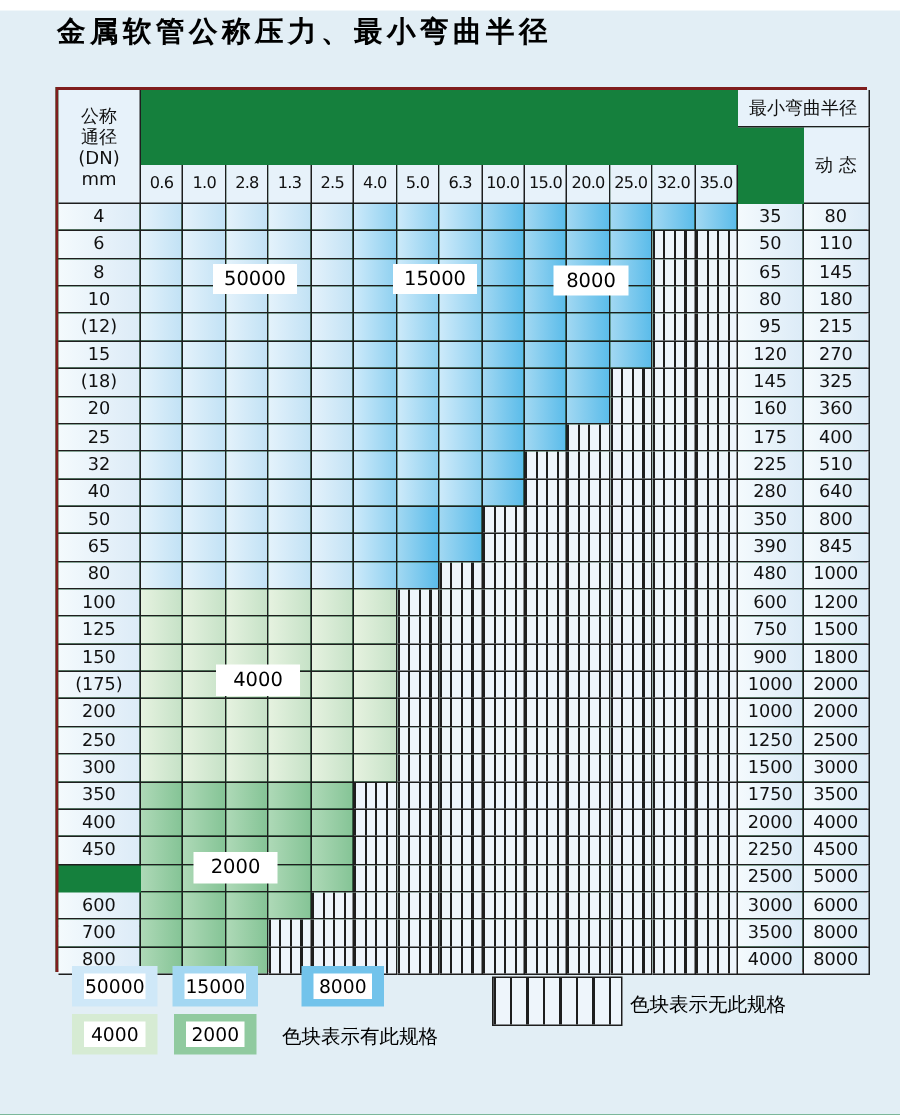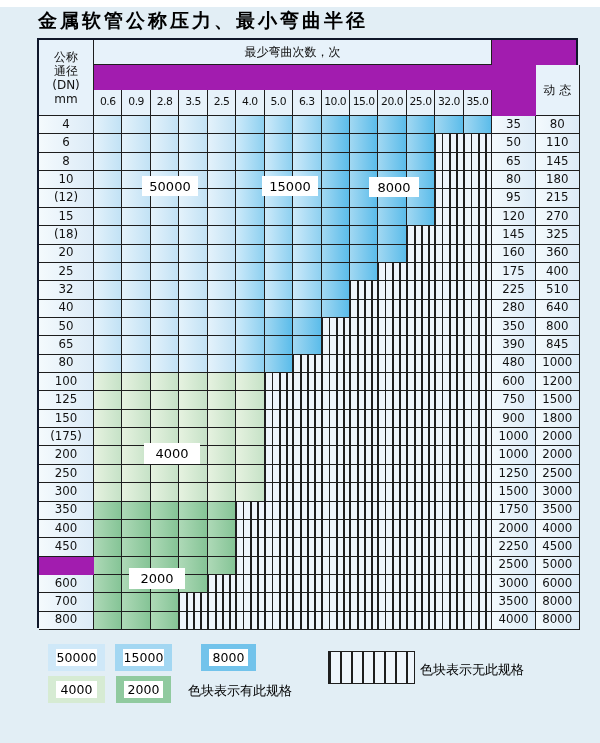--- a/index.html
+++ b/index.html
@@ -11,26 +11,26 @@
   }
   .topstrip{position:absolute;left:0;top:0;width:600px;height:7px;background:#ffffff;}
   .title{
     position:absolute;left:38px;top:8px;
     font-family:"DejaVu Serif","Liberation Serif",serif;
     font-weight:bold;font-size:19px;letter-spacing:3px;color:#000;
     white-space:nowrap;
   }
   
   .spec-table{
-    position:absolute;left:37px;top:38px;width:541px;height:590px;
+    position:absolute;left:37px;top:58px;width:541px;height:590px;
     display:grid;
     grid-template-columns:55px repeat(14,28.45px) 43.7px 43.85px;
     grid-template-rows:25px 25px 26px repeat(28,18.36px);
-    border:2px solid #0f172a;
-    background:#a21caf;
+    border:2px solid #7f1d1d;
+    background:#15803d;
     box-sizing:border-box;
   }
   .cell{
     border-right:1.5px solid #1e1e1e;
     border-bottom:1.5px solid #1e1e1e;
     box-sizing:border-box;
     display:flex;align-items:center;justify-content:center;
     font-size:11.5px;line-height:1;overflow:hidden;
   }
   .head{background:#e7f2fa;font-size:12px;}
@@ -74,27 +74,27 @@
 
 <div class="title">金属软管公称压力、最小弯曲半径</div>
 
 <div class="spec-table">
   <div class="cell dnhead" style="grid-area:1/1/4/2;">
     <span>公称</span>
     <span>通径</span>
     <span>(DN)</span>
     <span>mm</span>
   </div>
-  <div class="cell head" style="grid-area:1/2/2/16;">最少弯曲次数，次</div>
+  <div class="cell head" style="grid-area:1/16/2/18;">最小弯曲半径</div>
   <div class="cell head" style="grid-area:2/17/4/18;">动 态</div>
 
 <div class="cell head pnum" style="grid-area: 3 / 2;">0.6</div>
-    <div class="cell head pnum" style="grid-area: 3 / 3;">0.9</div>
+    <div class="cell head pnum" style="grid-area: 3 / 3;">1.0</div>
     <div class="cell head pnum" style="grid-area: 3 / 4;">2.8</div>
-    <div class="cell head pnum" style="grid-area: 3 / 5;">3.5</div>
+    <div class="cell head pnum" style="grid-area: 3 / 5;">1.3</div>
     <div class="cell head pnum" style="grid-area: 3 / 6;">2.5</div>
     <div class="cell head pnum" style="grid-area: 3 / 7;">4.0</div>
     <div class="cell head pnum" style="grid-area: 3 / 8;">5.0</div>
     <div class="cell head pnum" style="grid-area: 3 / 9;">6.3</div>
     <div class="cell head pnum" style="grid-area: 3 / 10;">10.0</div>
     <div class="cell head pnum" style="grid-area: 3 / 11;">15.0</div>
     <div class="cell head pnum" style="grid-area: 3 / 12;">20.0</div>
     <div class="cell head pnum" style="grid-area: 3 / 13;">25.0</div>
     <div class="cell head pnum" style="grid-area: 3 / 14;">32.0</div>
     <div class="cell head pnum" style="grid-area: 3 / 15;">35.0</div>

